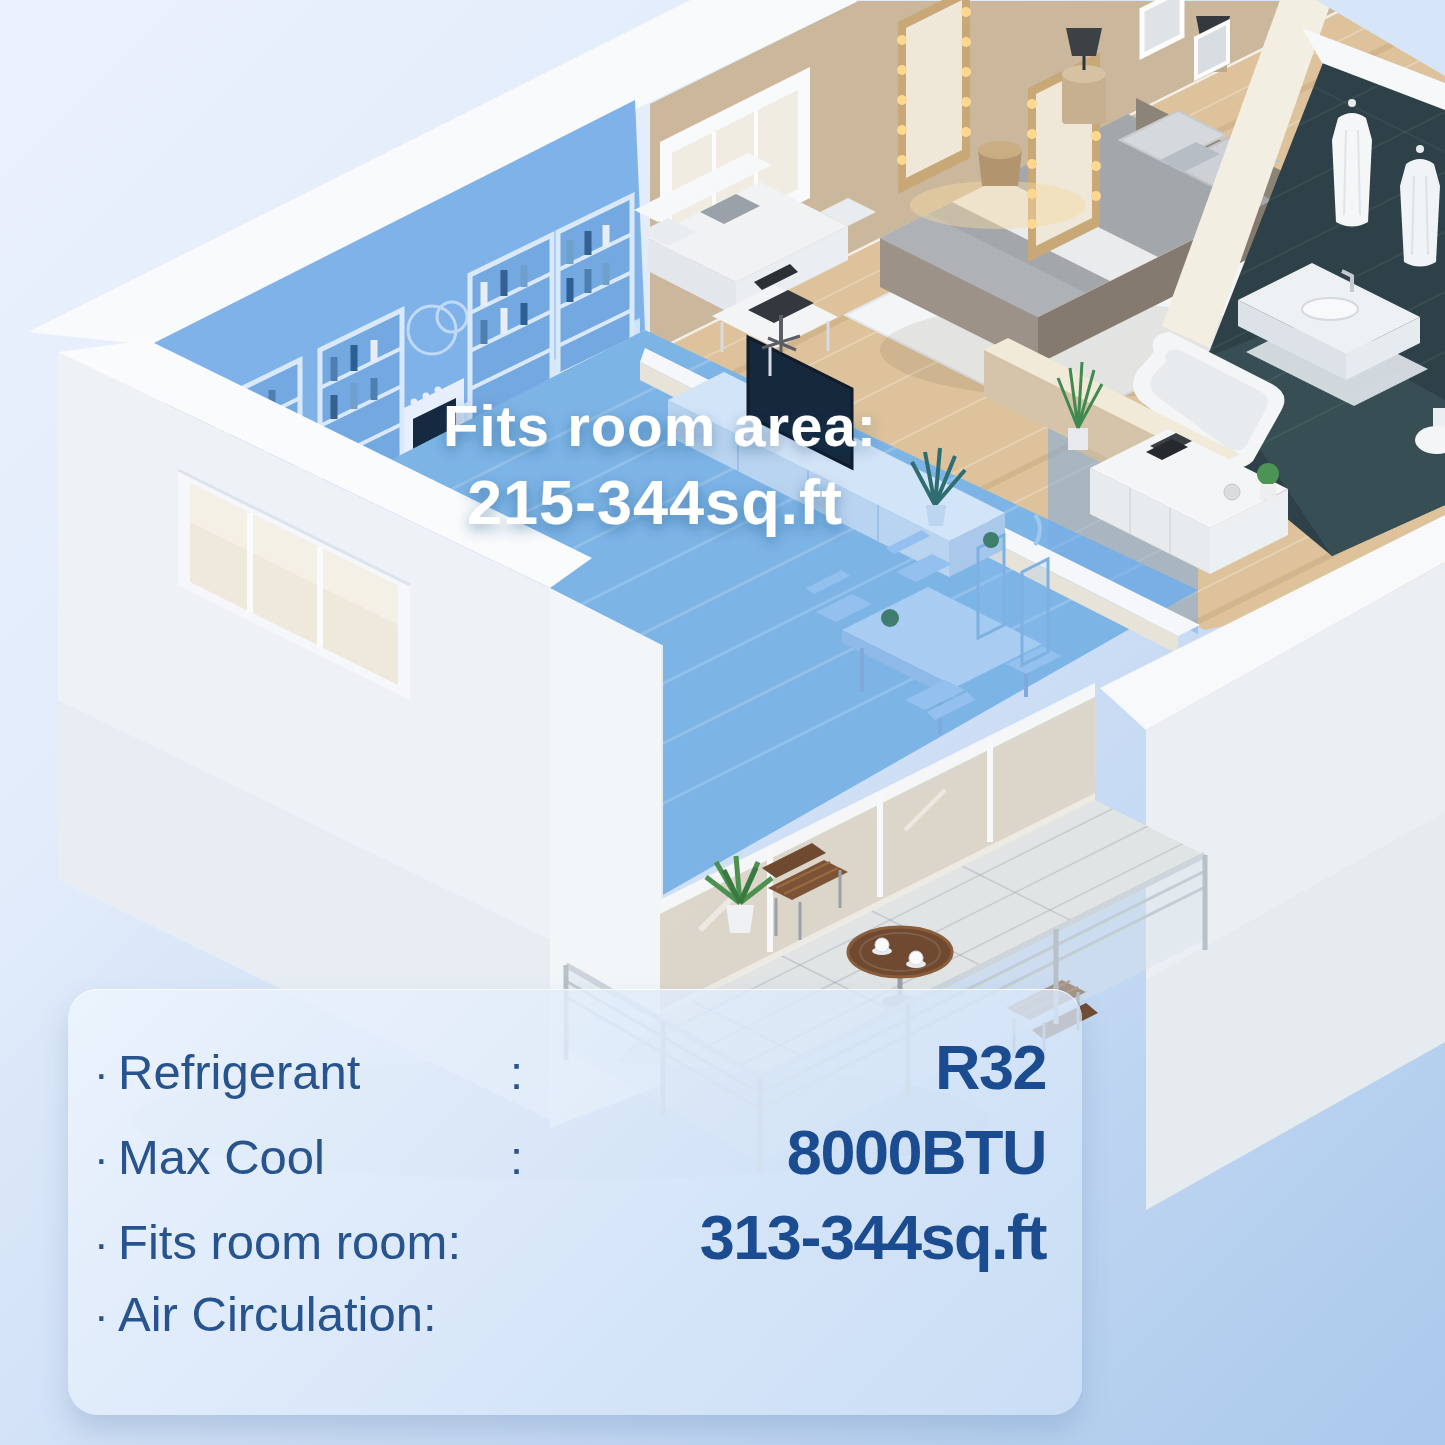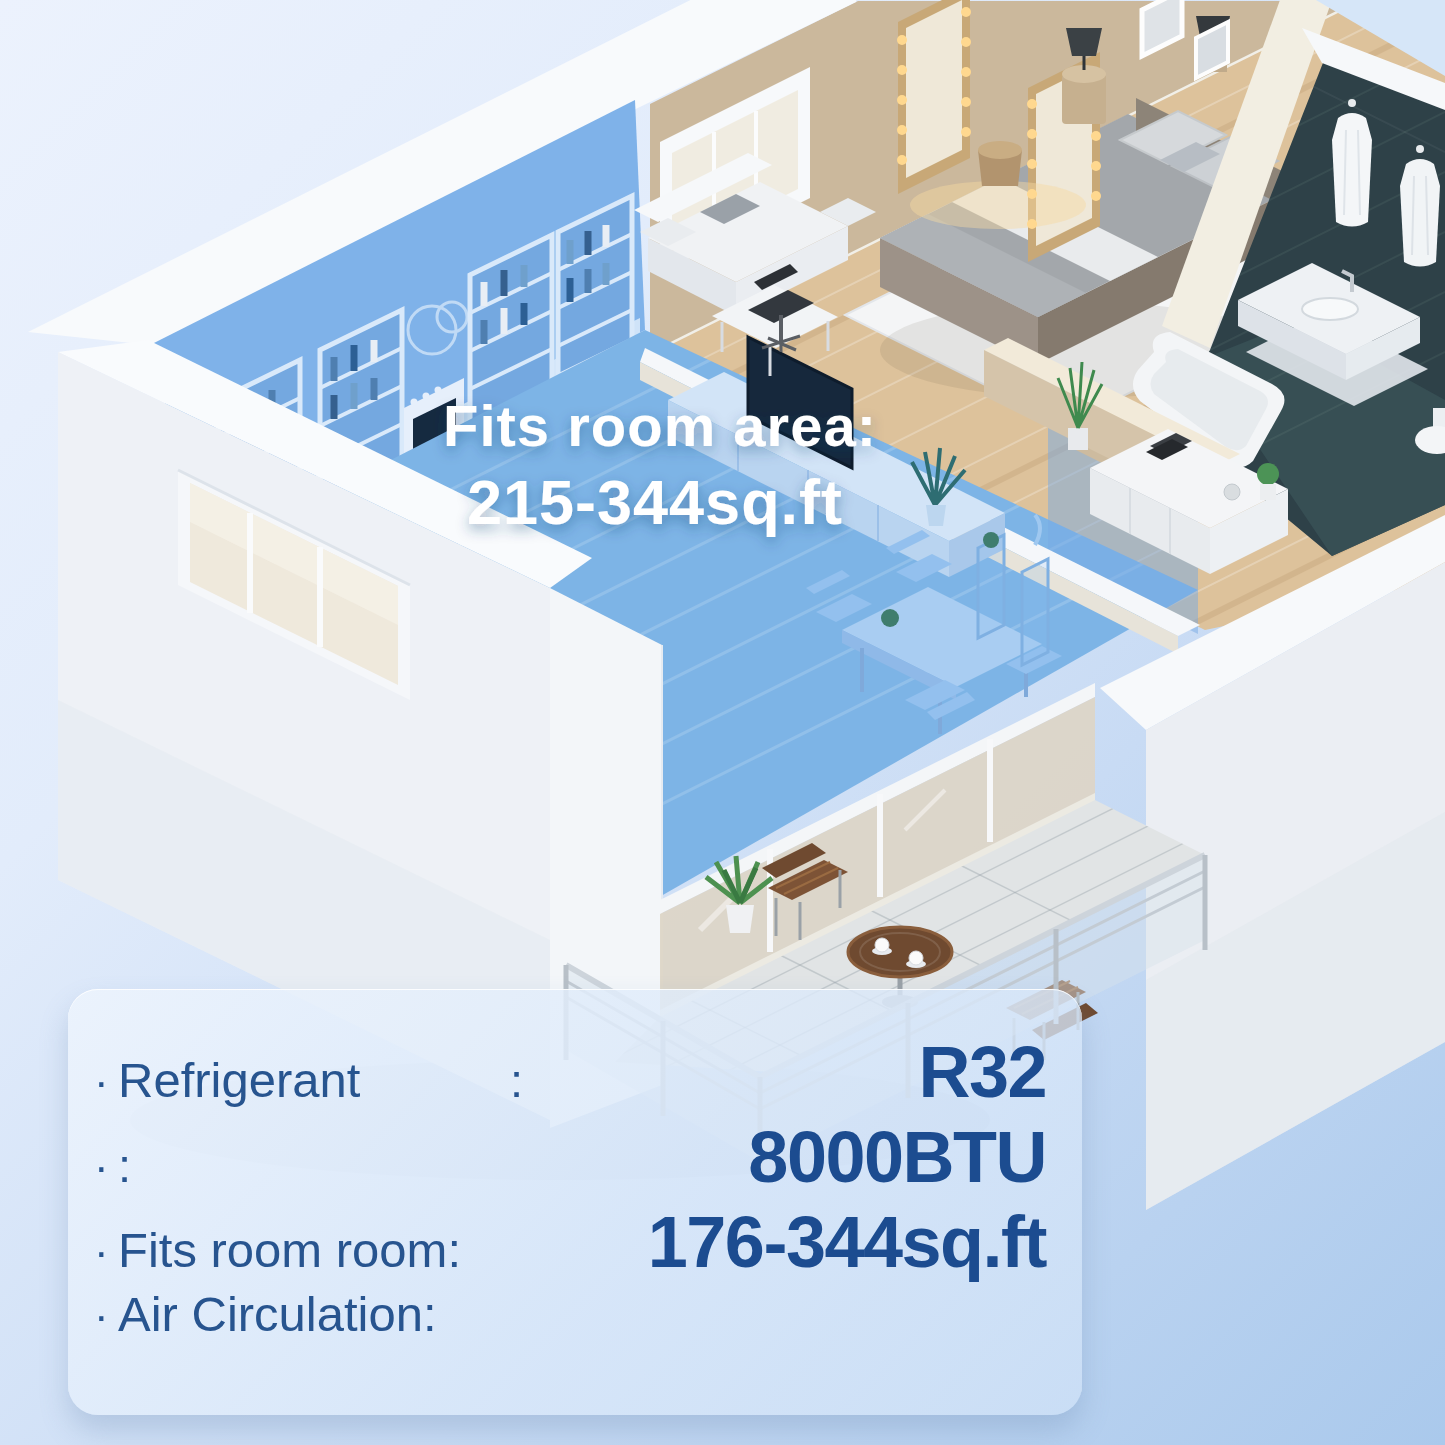--- a/index.html
+++ b/index.html
@@ -18,21 +18,21 @@
     box-sizing:border-box;border-radius:30px;
     background:linear-gradient(135deg,rgba(237,244,253,0.88) 0%,rgba(219,233,250,0.80) 55%,rgba(208,226,247,0.74) 100%);
     box-shadow:0 16px 28px rgba(110,140,180,0.30), inset 0 1px 0 rgba(255,255,255,0.85);
     padding:30px 36px 0 26px;
   }
   .spec-row{display:flex;align-items:baseline;height:67px;margin-top:18px;}
   .spec-row:first-child{margin-top:12px;}
   .bullet{width:24px;font-size:44px;color:#27548f;line-height:1;}
   .spec-label{width:392px;font-size:49px;color:#27548f;letter-spacing:0;}
   .spec-colon{width:34px;font-size:47px;color:#27548f;}
-  .spec-value{flex:1;text-align:right;font-size:72px;font-weight:700;color:#1c4c90;letter-spacing:-1.5px;white-space:nowrap;}
+  .spec-value{flex:1;text-align:right;font-size:63px;font-weight:700;color:#1c4c90;letter-spacing:-1.5px;white-space:nowrap;}
 </style>
 </head>
 <body>
 
 <div class="stage">
 
 <svg width="1445" height="1445" viewBox="0 0 1445 1445">
   <defs>
     <clipPath id="clipWood">
           <path d="M650,355 L1362,1 L1445,42 L1445,580 L1205,630 Z"></path>
@@ -406,28 +406,29 @@
 
 <div class="spec-panel">
   <div class="spec-row">
     <span class="bullet">·</span>
     <span class="spec-label">Refrigerant</span>
     <span class="spec-colon">:</span>
     <span class="spec-value">R32</span>
   </div>
   <div class="spec-row">
     <span class="bullet">·</span>
+    <span class="spec-label">Max Cool</span>
     <span class="spec-colon">:</span>
     <span class="spec-value">8000BTU</span>
   </div>
   <div class="spec-row">
     <span class="bullet">·</span>
     <span class="spec-label">Fits room room:</span>
     <span class="spec-colon"></span>
-    <span class="spec-value">176-344sq.ft</span>
+    <span class="spec-value">313-344sq.ft</span>
   </div>
   <div class="spec-row">
     <span class="bullet">·</span>
     <span class="spec-label">Air Circulation:</span>
     <span class="spec-colon"></span>
   </div>
 </div>
 
 </div>
 

